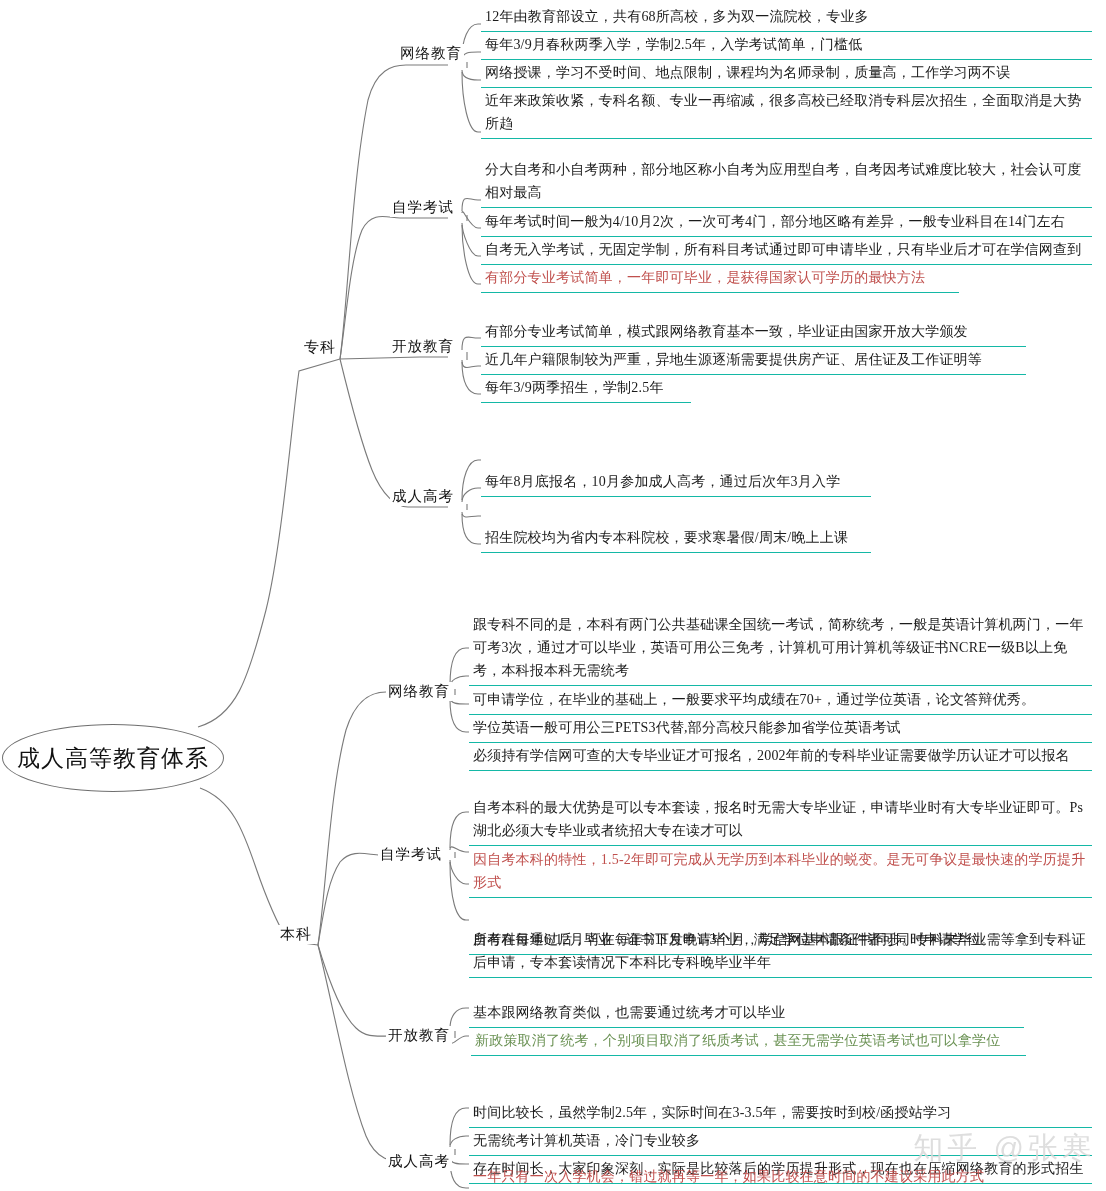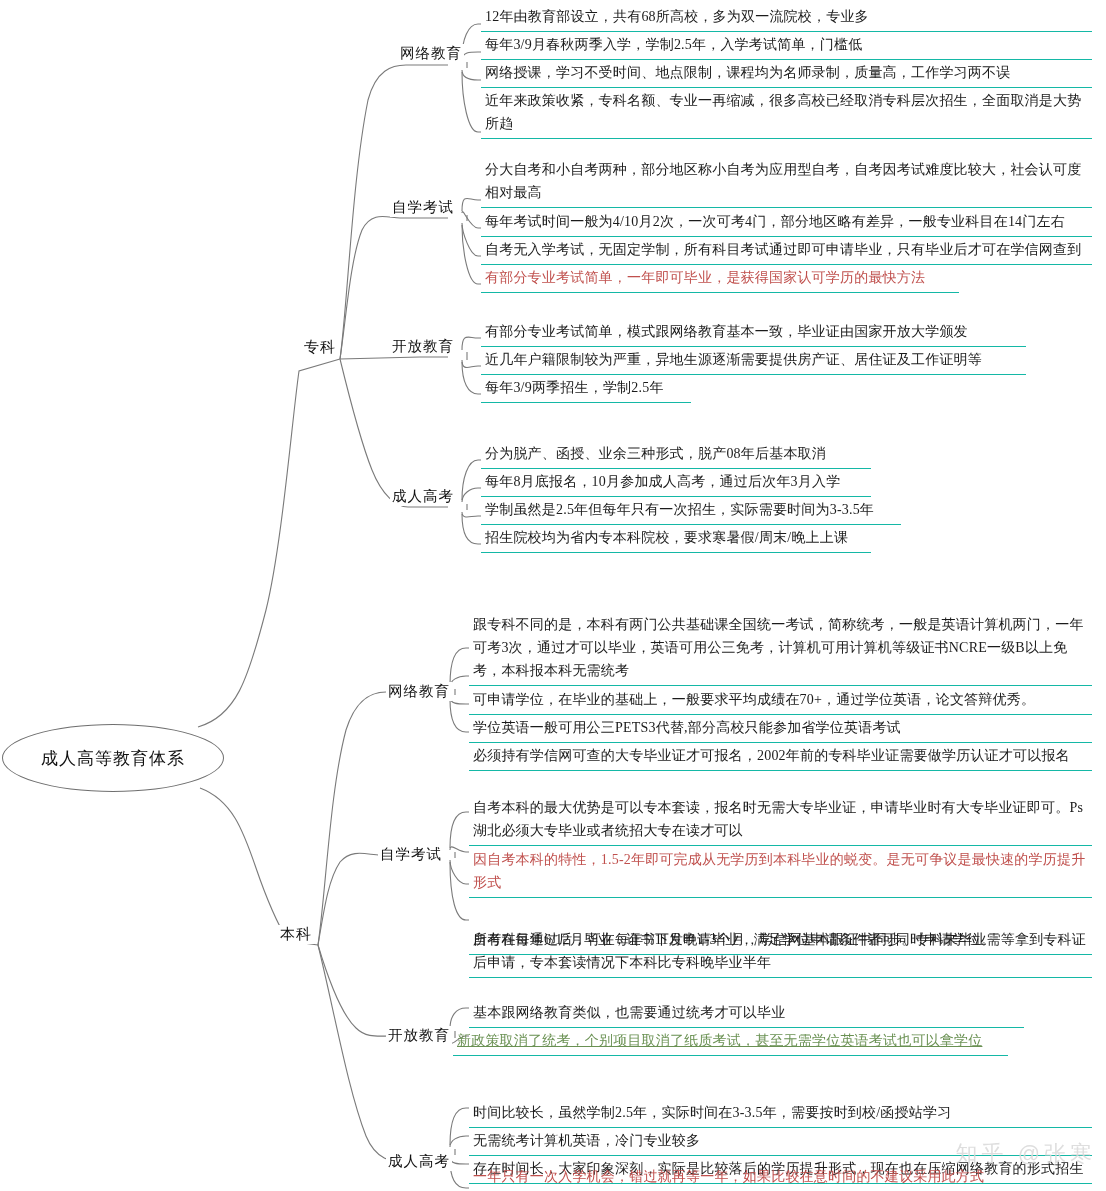--- a/index.html
+++ b/index.html
@@ -28,21 +28,21 @@
     left:2px;top:724px;
     width:222px;height:68px;
     border:1px solid #6f6f6f;
     border-radius:50%/50%;
     box-sizing:border-box;
     display:flex;align-items:center;justify-content:center;
     background:#fff;
     z-index:3;
   }
   .root-node span{
-    font-size:17px;
+    font-size:23px;
     letter-spacing:1px;
     white-space:nowrap;
     color:#111;
   }
   
   .lvl1{
     position:absolute;
     font-size:15px;
     letter-spacing:1px;
     white-space:nowrap;
@@ -76,21 +76,21 @@
     z-index:2;
   }
   .leaf.red{color:#c0504d;}
   .leaf.green{color:#6a9153;}
   .leaf.noline{border-bottom:none;}
   
   .watermark{
     position:absolute;
     right:10px;
     bottom:22px;
-    font-size:22px;
+    font-size:30px;
     letter-spacing:4px;
     color:#d9d9d9;
     opacity:.85;
     white-space:nowrap;
     z-index:5;
     pointer-events:none;
     font-family:"Liberation Sans","DejaVu Sans",sans-serif;
   }
 </style>
 </head>
@@ -180,40 +180,38 @@
   <div class="leaf" style="left:481px;top:208px; width:611px;">每年考试时间一般为4/10月2次，一次可考4门，部分地区略有差异，一般专业科目在14门左右</div>
   <div class="leaf red" style="left:481px;top:264px; width:478px;">有部分专业考试简单，一年即可毕业，是获得国家认可学历的最快方法</div>
   <div class="leaf" style="left:481px;top:236px; width:611px;">自考无入学考试，无固定学制，所有科目考试通过即可申请毕业，只有毕业后才可在学信网查到</div>
 
   <div class="lvl2" style="left:390px;top:337px;">开放教育</div>
   <div class="leaf" style="left:481px;top:318px; width:545px;">有部分专业考试简单，模式跟网络教育基本一致，毕业证由国家开放大学颁发</div>
   <div class="leaf" style="left:481px;top:346px; width:545px;">近几年户籍限制较为严重，异地生源逐渐需要提供房产证、居住证及工作证明等</div>
   <div class="leaf" style="left:481px;top:374px; width:210px;">每年3/9两季招生，学制2.5年</div>
 
   <div class="lvl2" style="left:390px;top:487px;">成人高考</div>
-  <div class="leaf" style="left:481px;top:440px; width:390px;">分为脱产、函授、业余三种形式，脱产08年后基本取消</div>
   <div class="leaf" style="left:481px;top:468px; width:390px;font-family:Liberation Serif, serif;">每年8月底报名，10月参加成人高考，通过后次年3月入学</div>
-  <div class="leaf" style="left:481px;top:496px; width:420px;">学制虽然是2.5年但每年只有一次招生，实际需要时间为3-3.5年</div>
   <div class="leaf" style="left:481px;top:524px; width:390px;">招生院校均为省内专本科院校，要求寒暑假/周末/晚上上课</div>
 
   <div class="lvl2" style="left:386px;top:682px;">网络教育</div>
   <div class="leaf" style="left:469px;top:611px; width:623px;">跟专科不同的是，本科有两门公共基础课全国统一考试，简称统考，一般是英语计算机两门，一年可考3次，通过才可以毕业，英语可用公三免考，计算机可用计算机等级证书NCRE一级B以上免考，本科报本科无需统考</div>
   <div class="leaf" style="left:469px;top:686px; width:623px;">可申请学位，在毕业的基础上，一般要求平均成绩在70+，通过学位英语，论文答辩优秀。</div>
   <div class="leaf" style="left:469px;top:714px; width:623px;">学位英语一般可用公三PETS3代替,部分高校只能参加省学位英语考试</div>
   <div class="leaf" style="left:469px;top:742px; width:623px;">必须持有学信网可查的大专毕业证才可报名，2002年前的专科毕业证需要做学历认证才可以报名</div>
 
   <div class="lvl2" style="left:378px;top:845px;">自学考试</div>
   <div class="leaf" style="left:469px;top:794px; width:623px;">自考本科的最大优势是可以专本套读，报名时无需大专毕业证，申请毕业时有大专毕业证即可。Ps 湖北必须大专毕业或者统招大专在读才可以</div>
   <div class="leaf red" style="left:469px;top:846px; width:623px;">因自考本科的特性，1.5-2年即可完成从无学历到本科毕业的蜕变。是无可争议是最快速的学历提升形式</div>
   <div class="leaf" style="left:469px;top:898px; width:623px;margin-top:28px;">所有科目通过后，可在每年5/11月申请毕业，满足学位申请条件者可同时申请学位。</div>
   <div class="leaf" style="left:469px;top:926px; width:623px;">自考在每年6/12月毕业，证书下发晚1-3个月，学信网基本跟证书同步。专科未毕业需等拿到专科证后申请，专本套读情况下本科比专科晚毕业半年</div>
 
   <div class="lvl2" style="left:386px;top:1026px;">开放教育</div>
   <div class="leaf" style="left:469px;top:999px; width:555px;">基本跟网络教育类似，也需要通过统考才可以毕业</div>
-  <div class="leaf green" style="left:453px;top:1027px; width:555px;text-decoration:underline;">新政策取消了统考，个别项目取消了纸质考试，甚至无需学位英语考试也可以拿学位</div>
+  <div class="leaf green" style="left:471px;top:1027px; width:555px;">新政策取消了统考，个别项目取消了纸质考试，甚至无需学位英语考试也可以拿学位</div>
 
   <div class="lvl2" style="left:386px;top:1152px;">成人高考</div>
   <div class="leaf" style="left:469px;top:1099px; width:623px;">时间比较长，虽然学制2.5年，实际时间在3-3.5年，需要按时到校/函授站学习</div>
   <div class="leaf" style="left:469px;top:1155px; width:623px;">存在时间长，大家印象深刻，实际是比较落后的学历提升形式，现在也在压缩网络教育的形式招生</div>
   <div class="leaf" style="left:469px;top:1127px; width:623px;">无需统考计算机英语，冷门专业较多</div>
   <div class="leaf red noline" style="left: 469px; width: 623px; top: 1163px; border-bottom: 1px solid rgb(185, 185, 185);">一年只有一次入学机会，错过就再等一年，如果比较在意时间的不建议采用此方式</div>
 
   <div class="watermark">知乎 @张寒</div>
 </div>
 

